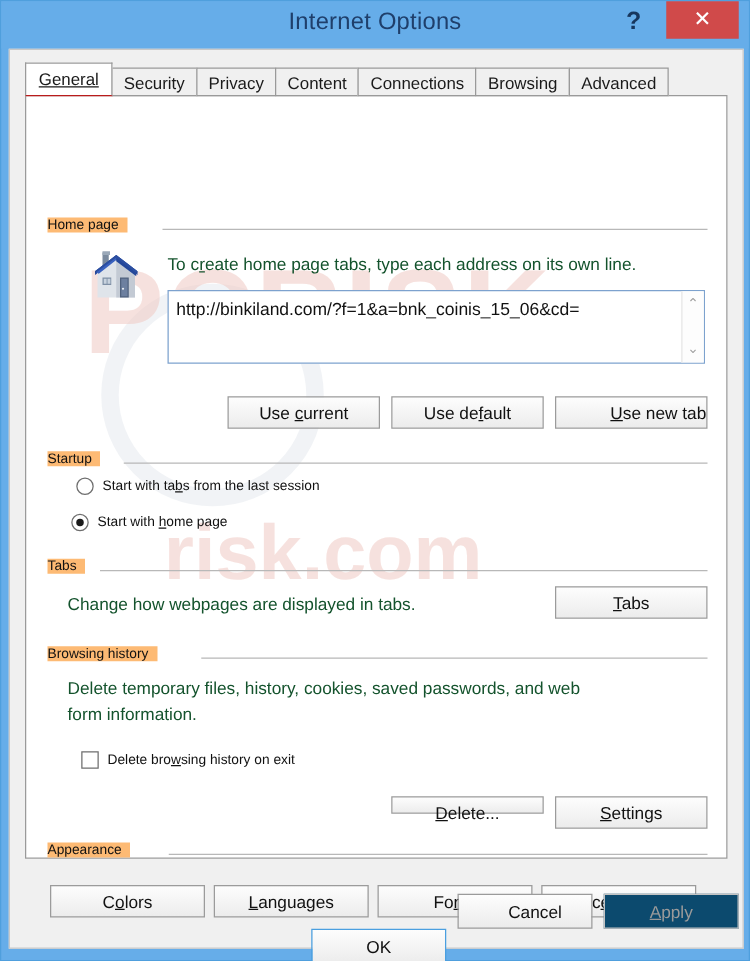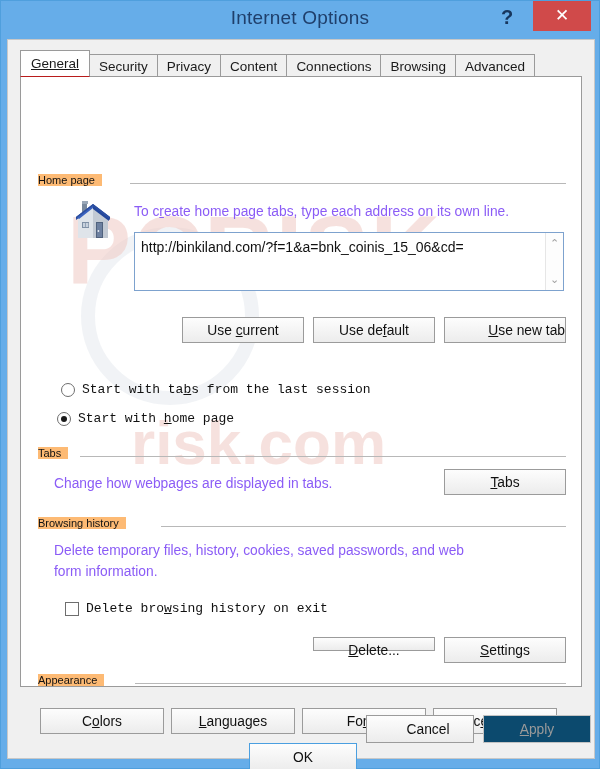--- a/index.html
+++ b/index.html
@@ -177,21 +177,21 @@
   .group-line {
     position: absolute;
     top: 9px;
     height: 1px;
     background: #b8b8b8;
   }
 
   .grp-label-text {
     position: absolute;
     font-size: 13.8px;
-    color: #8b5cf6;
+    color: #14532d;
     white-space: nowrap;
   }
   .u { text-decoration: underline; }
 
   
   .house {
     position: absolute;
     left: 48px; top: 120px;
     width: 48px; height: 46px;
     z-index: 2;
@@ -281,21 +281,21 @@
     background: #1a1a1a;
   }
   .checkbox {
     width: 14px; height: 14px;
     border: 1px solid #6e6e6e;
     background: #ffffff;
     box-sizing: border-box;
     margin-right: 7px;
     flex: none;
   }
-  .ctl-label { font-size: 13px; color: #111111; white-space: nowrap; font-family: Liberation Mono, monospace; }
+  .ctl-label { font-size: 11px; color: #111111; white-space: nowrap; }
 
   
   .bottombar {
     position: absolute;
     left: 12px; top: 655px;
     width: 562px;
     height: 52px;
   }
 </style>
 </head>
@@ -358,20 +358,24 @@
         <div class="hp-scroll">
           <div class="hp-scroll-arrow hp-scroll-up">⌃</div>
           <div class="hp-scroll-arrow hp-scroll-down">⌄</div>
         </div>
       </div>
 
       <div class="btn" style="left:161px; top:240px; width:122px; height:26px; line-height:25px;">Use <span class="u">c</span>urrent</div>
       <div class="btn" style="left:292px; top:240px; width:122px; height:26px; line-height:25px;">Use de<span class="u">f</span>ault</div>
       <div class="btn" style="left:423px; top:240px; width:122px; height:26px; line-height:25px;text-align:right;"><span class="u">U</span>se new tab</div>
 
+      <div class="group" style="left:17px; top:284px; width:528px; height:14px;">
+        <span class="group-title">Startup</span>
+        <span class="group-line" style="left:61px; width:467px;"></span>
+      </div>
 
       <div class="radio-row" style="left:40px; top:305px;">
         <span class="radio"></span>
         <span class="ctl-label">Start with ta<span class="u">b</span>s from the last session</span>
       </div>
 
       <div class="radio-row" style="left:36px; top:334px;">
         <span class="radio checked"></span>
         <span class="ctl-label">Start with <span class="u">h</span>ome page</span>
       </div>

